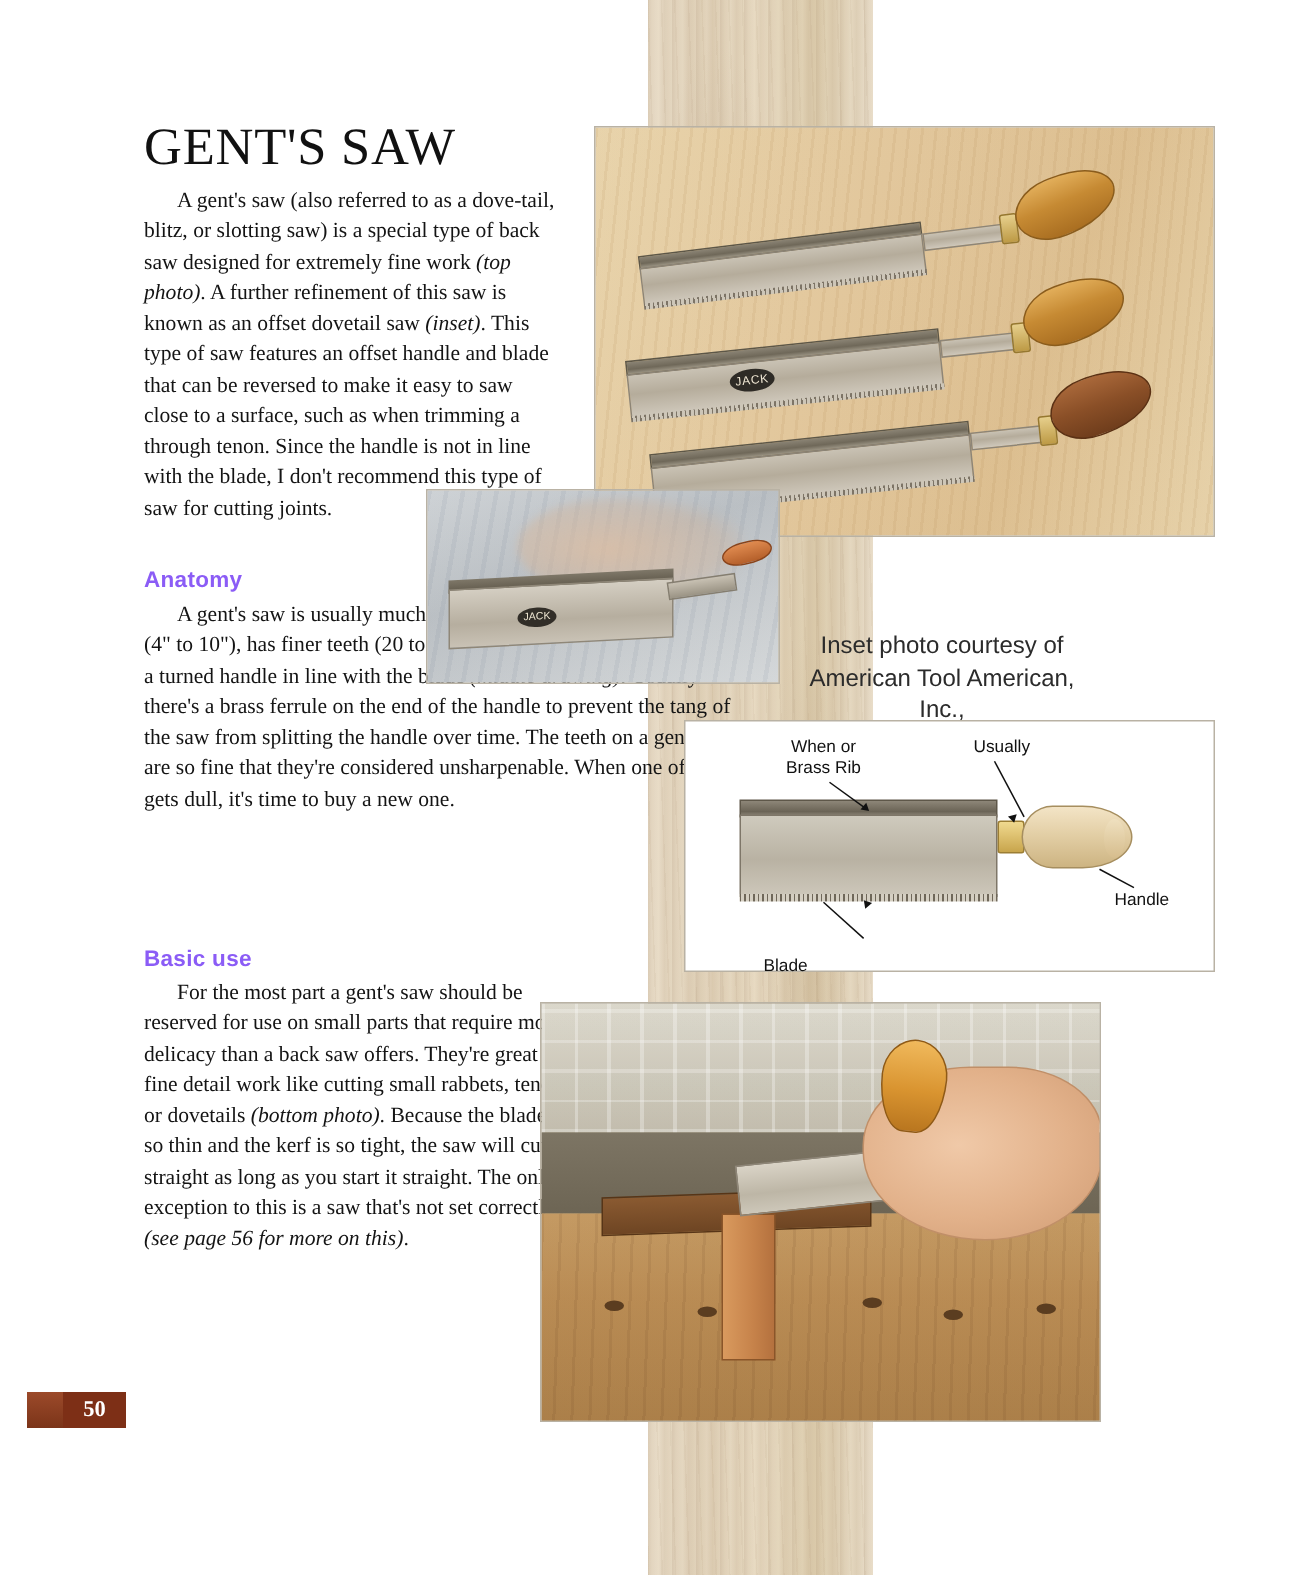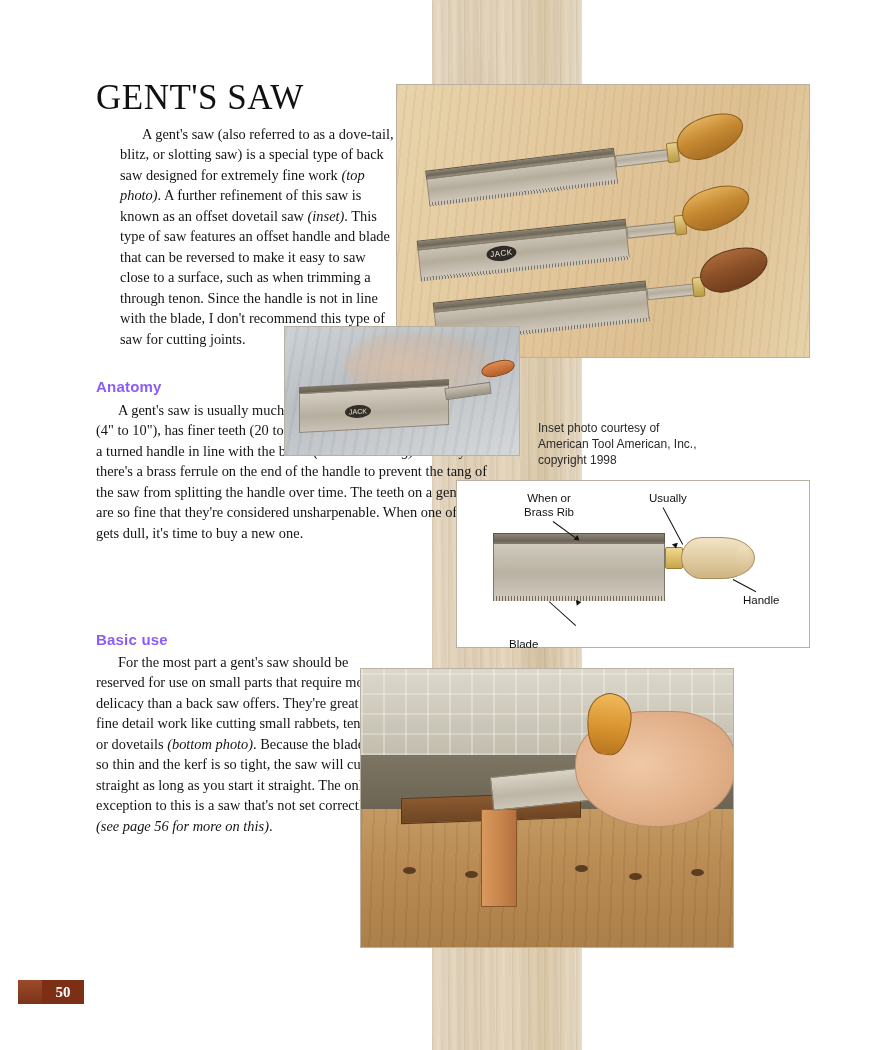--- a/index.html
+++ b/index.html
@@ -68,21 +68,21 @@
     font-size: 14.4px;
     line-height: 1.42;
     text-align: left;
     color: #141414;
   }
   .col p {
     margin: 0 0 0 0;
     text-indent: 22px;
   }
 
-  #intro-para { top: 124px; width: 278px; margin-left: 24px; }
+  #intro-para { top: 124px; width: 278px; }
 
   .subhead {
     position: absolute;
     left: 96px;
     font-family: "Liberation Sans", sans-serif;
     font-weight: bold;
     font-size: 15px;
     color: #8b5cf6;
     letter-spacing: 0.2px;
   }
@@ -221,23 +221,24 @@
     font-size: 7px; line-height: 13px; text-align: center;
     transform: skewY(-3deg);
   }
 
   .credit {
     position: absolute;
     left: 538px;
     top: 420px;
     width: 180px;
     font-family: "Liberation Sans", sans-serif;
-    font-size: 12px;
+    font-size: 16px;
     line-height: 1.35;
     color: #2b2b2b;
+    text-align: center;
   }
 
   
   #drawing {
     position: absolute;
     left: 456px;
     top: 480px;
     width: 354px;
     height: 168px;
     background: #ffffff;
@@ -372,21 +373,21 @@
     background: linear-gradient(180deg, #f0b95c 0%, #d99430 55%, #b9761f 100%);
     border: 1px solid #8f5a16;
     box-sizing: border-box;
     transform: rotate(6deg);
   }
 
   
   #footer-bar {
     position: absolute;
     left: 18px;
-    top: 980px;
+    top: 928px;
     width: 240px;
     height: 24px;
   }
   .foot-swatch {
     position: absolute;
     left: 0; top: 0; width: 24px; height: 24px;
     background: linear-gradient(180deg, #9c4a2a, #7b3419);
   }
   .foot-num {
     position: absolute;

